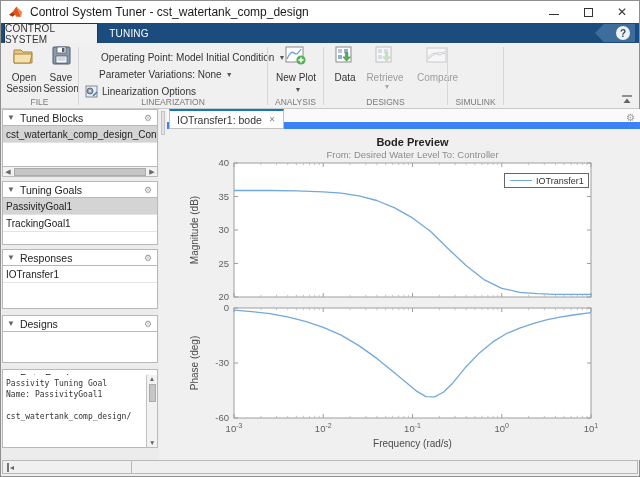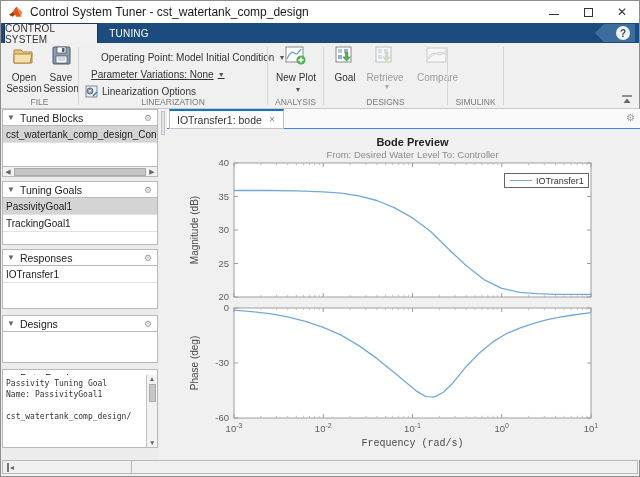--- a/index.html
+++ b/index.html
@@ -53,29 +53,29 @@
   #preview-vscroll { position:absolute; right:0; top:0; width:11px; height:100%; background:#f2f2f2; border-left:1px solid #c2c2c2; font-size:6.5px; color:#666; text-align:center; }
   #preview-vscroll .vthumb { width:7px; height:18px; background:#c6c6c6; border:1px solid #ababab; margin:2px auto; }
   #preview-vscroll .varr-down { position:absolute; bottom:1px; left:2px; }
 
   
   #splitter { position:absolute; left:158px; top:0; width:8px; height:351px; background:#f0f0f0; }
   #splitter .grip { position:absolute; left:2px; top:2px; width:4px; height:24px; background:#e2e2e2; border:1px solid #c5c5c5; }
 
   
   #document { position:absolute; left:166px; top:0; width:474px; height:351px; background:#f0f0f0; }
-  #doc-tabbar { position:absolute; left:0; top:0; width:100%; height:20px; background:#fafafa; border-bottom:1px solid #3b82f6; }
+  #doc-tabbar { position:absolute; left:0; top:0; width:100%; height:20px; background:#fafafa; border-bottom:7px solid #3b82f6; }
   #doc-tab { position:absolute; left:2px; top:0; height:20px; padding:0 7px; background:#ffffff; border:1px solid #c0c0c0; border-top:2px solid #1377bf; display:flex; align-items:center; font-size:10.5px; color:#333; }
   #doc-tab .close { font-size:8px; color:#888; margin-left:7px; }
   #doc-gear { position:absolute; right:6px; top:3px; font-size:10px; color:#999; }
 
   #figure { position:absolute; left:0; top:20px; width:474px; height:331px; background:#f0f0f0; }
   #plot-title { position:absolute; left:67px; width:357px; top:7px; text-align:center; font-size:11px; font-weight:bold; color:#222; }
   #plot-subtitle { position:absolute; left:47px; width:397px; top:20px; text-align:center; font-size:9.5px; color:#8c8c8c; }
-  #xlabel { position:absolute; left:67px; width:357px; top:309px; text-align:center; font-size:10px; color:#4a4a4a;font-family:Liberation Mono, monospace; }
+  #xlabel { position:absolute; left:67px; width:357px; top:309px; text-align:center; font-size:10px; color:#4a4a4a; }
   #legend { position:absolute; left:337px; top:44px; width:85px; height:15px; background:#fff; border:1px solid #63676d; display:flex; align-items:center; }
   #legend .lline { width:22px; height:0; border-top:1.5px solid; margin:0 4px 0 5px; }
   #legend .ltext { font-size:9px; color:#333; }
 
   
   #statusbar { position:absolute; left:0; top:459px; width:100%; height:15px; background:#f0f0f0; }
   #status-left { position:absolute; left:1px; top:0; width:130px; height:14px; background:#f0f0f0; border:1px solid #b9b9b9; display:flex; align-items:center; }
   #status-right { position:absolute; left:131px; top:0; right:1px; height:14px; background:#f0f0f0; border:1px solid #b9b9b9; border-left:none; }
   #collapse-left { margin-left:4px; font-size:8px; color:#666; border-left:2px solid #777; padding-left:1px; line-height:9px; }
 
@@ -137,21 +137,21 @@
       <div class="sec-label">FILE</div>
     </div>
     <div class="sec-divider" style="left:77px;"></div>
 
     <div class="rsection" style="left:78px; width:188px;">
       <div class="small-row" style="left:0; top:7px; width:188px; justify-content:flex-start; padding-left:22px;">
         <span>Operating Point:</span>&nbsp;
         <span>Model Initial Condition</span>
         <span class="dd-arrow">▼</span>
       </div>
-      <div class="small-row" style="left:8px; top:24px; width:188px; padding-left:4px;text-decoration:underline;">
+      <div class="small-row" style="left:16px; top:24px; width:188px; padding-left:4px;">
         <span>Parameter Variations:</span>&nbsp;
         <span>None</span>
         <span class="dd-arrow">▼</span>
       </div>
       <div class="small-row" style="left:0; top:41px; width:188px; padding-left:6px;">
         <svg class="ic" width="13" height="13" viewBox="0 0 13 13" style="margin-right:4px;">
           <rect x="1" y="1" width="11" height="11" fill="#e8eef4" stroke="#7a8a99"></rect>
           <circle cx="5" cy="6" r="3" fill="#9aa7b4" stroke="#5a6a79"></circle>
           <circle cx="5" cy="6" r="1" fill="#e8eef4"></circle>
           <path d="M8 11 l4 -4" stroke="#3c78b4" stroke-width="1.4" fill="none"></path>
@@ -178,21 +178,21 @@
 
     <div class="rsection" style="left:323px; width:123px;">
       <div class="big-btn" style="left:3px; width:36px;">
         <svg class="ic" width="22" height="20" viewBox="0 0 22 20">
           <rect x="2" y="1" width="15" height="15" fill="#ffffff" stroke="#8a8a8a"></rect>
           <rect x="4" y="3" width="4" height="4" fill="#b5c7da" stroke="#5d7priv" stroke-width="0"></rect>
           <rect x="10" y="3" width="4" height="4" fill="#8fb0cf"></rect>
           <rect x="4" y="9" width="4" height="4" fill="#8fb0cf"></rect>
           <path d="M14 9 v5 h3 l-4.5 5 -4.5 -5 h3 v-5 z" fill="#57b157" stroke="#2e7d32" stroke-width=".6" transform="translate(2,-1) scale(.85)"></path>
         </svg>
-        <div class="blabel">Goal</div>
+        <div class="blabel">Data</div>
       </div>
       <div class="big-btn disabled" style="left:41px; width:40px;">
         <svg class="ic" width="22" height="20" viewBox="0 0 22 20">
           <rect x="2" y="1" width="15" height="15" fill="#ffffff" stroke="#8a8a8a"></rect>
           <rect x="4" y="3" width="4" height="4" fill="#b5c7da"></rect>
           <rect x="10" y="3" width="4" height="4" fill="#b5c7da"></rect>
           <rect x="4" y="9" width="4" height="4" fill="#b5c7da"></rect>
           <path d="M14 9 v5 h3 l-4.5 5 -4.5 -5 h3 v-5 z" fill="#9ccc9c" stroke="#6aa06a" stroke-width=".6" transform="translate(2,-1) scale(.85)"></path>
         </svg>
         <div class="blabel">Retrieve</div>

